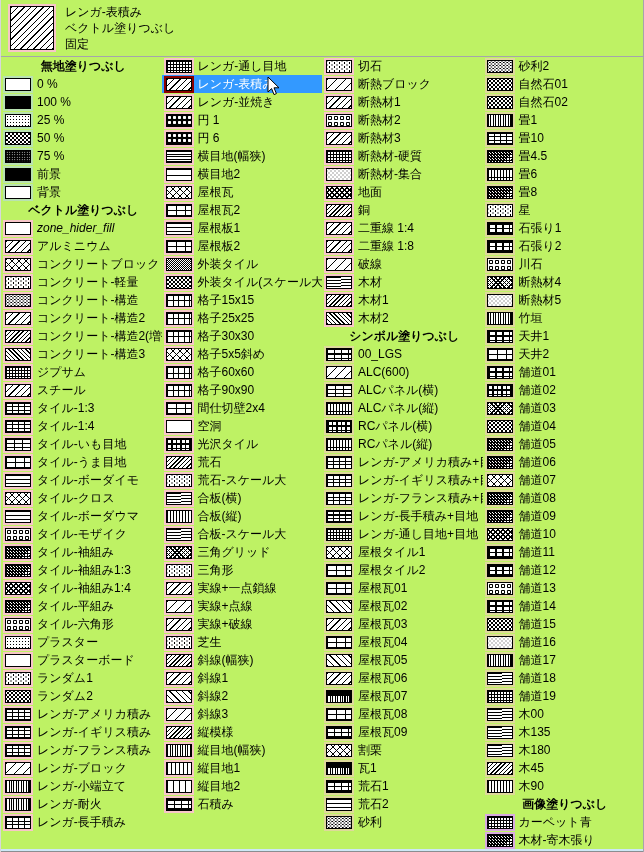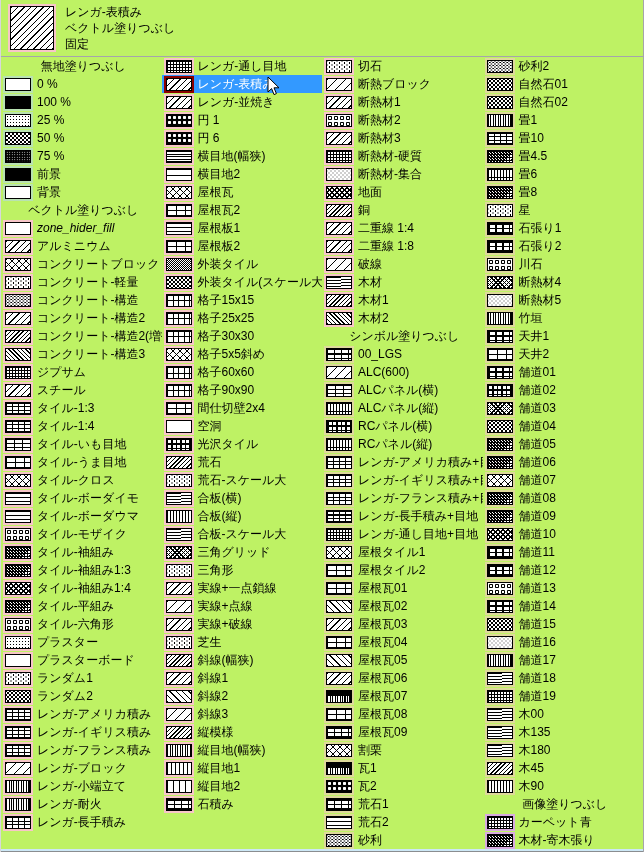--- a/index.html
+++ b/index.html
@@ -11,21 +11,21 @@
   }
   
   .topbar{height:56px;border-bottom:1px solid #a5a5ab;display:flex;align-items:center;padding-left:7px;box-sizing:content-box;}
   .preview-border{display:inline-block;border:2px solid #f7c6c8;line-height:0;}
   .preview{display:block;width:42px;height:42px;border:1px solid #000;background:#fff;}
   .titles{margin-left:9px;display:flex;flex-direction:column;line-height:16px;}
   
   .list{display:flex;height:792px;}
   .col{width:161px;display:flex;flex-direction:column;overflow:hidden;}
   .row{height:18px;flex:0 0 18px;display:flex;align-items:center;padding-left:2px;box-sizing:border-box;white-space:nowrap;}
-  .row.hdr{justify-content:center;font-weight:normal;padding-left:0;}
+  .row.hdr{justify-content:center;font-weight:bold;padding-left:0;}
   .row.sel{background:#3399ff;}
   .row.sel .lbl{color:#fff;}
   .row.sel .swb{border-color:#8b0000 !important;}
   .lbl{margin-left:4px;}
   .lbl.it{font-style:italic;}
   .swb{display:inline-block;border:2px solid #f7c6c8;line-height:0;flex:0 0 auto;}
   .cat-solid{border-color:#b9e2b2;}
   .cat-vector{border-color:#f7c6c8;}
   .cat-symbol{border-color:#ded99b;}
   .cat-image{border-color:#d8abdf;}
@@ -220,29 +220,29 @@
           <span class="lbl">タイル-いも目地</span>
         </div>
         <div class="row">
           <span class="swb cat-vector">
             <span class="sw i-brick"></span>
           </span>
           <span class="lbl">タイル-うま目地</span>
         </div>
         <div class="row">
           <span class="swb cat-vector">
+            <span class="sw i-hlines-thick"></span>
+          </span>
+          <span class="lbl">タイル-ボーダイモ</span>
+        </div>
+        <div class="row">
+          <span class="swb cat-vector">
             <span class="sw i-cross-diag"></span>
           </span>
           <span class="lbl">タイル-クロス</span>
-        </div>
-        <div class="row">
-          <span class="swb cat-vector">
-            <span class="sw i-hlines-thick"></span>
-          </span>
-          <span class="lbl">タイル-ボーダイモ</span>
         </div>
         <div class="row">
           <span class="swb cat-vector">
             <span class="sw i-hlines-thick"></span>
           </span>
           <span class="lbl">タイル-ボーダウマ</span>
         </div>
         <div class="row">
           <span class="swb cat-vector">
             <span class="sw i-circles"></span>
@@ -830,26 +830,20 @@
           <span class="swb cat-symbol">
             <span class="sw i-cross-diag"></span>
           </span>
           <span class="lbl">割栗</span>
         </div>
         <div class="row">
           <span class="swb cat-symbol">
             <span class="sw i-vblocks"></span>
           </span>
           <span class="lbl">瓦1</span>
-        </div>
-        <div class="row">
-          <span class="swb cat-symbol">
-            <span class="sw i-circles-bold"></span>
-          </span>
-          <span class="lbl">瓦2</span>
         </div>
         <div class="row">
           <span class="swb cat-symbol">
             <span class="sw i-brick-bold"></span>
           </span>
           <span class="lbl">荒石1</span>
         </div>
         <div class="row">
           <span class="swb cat-symbol">
             <span class="sw i-hlines-thick"></span>

